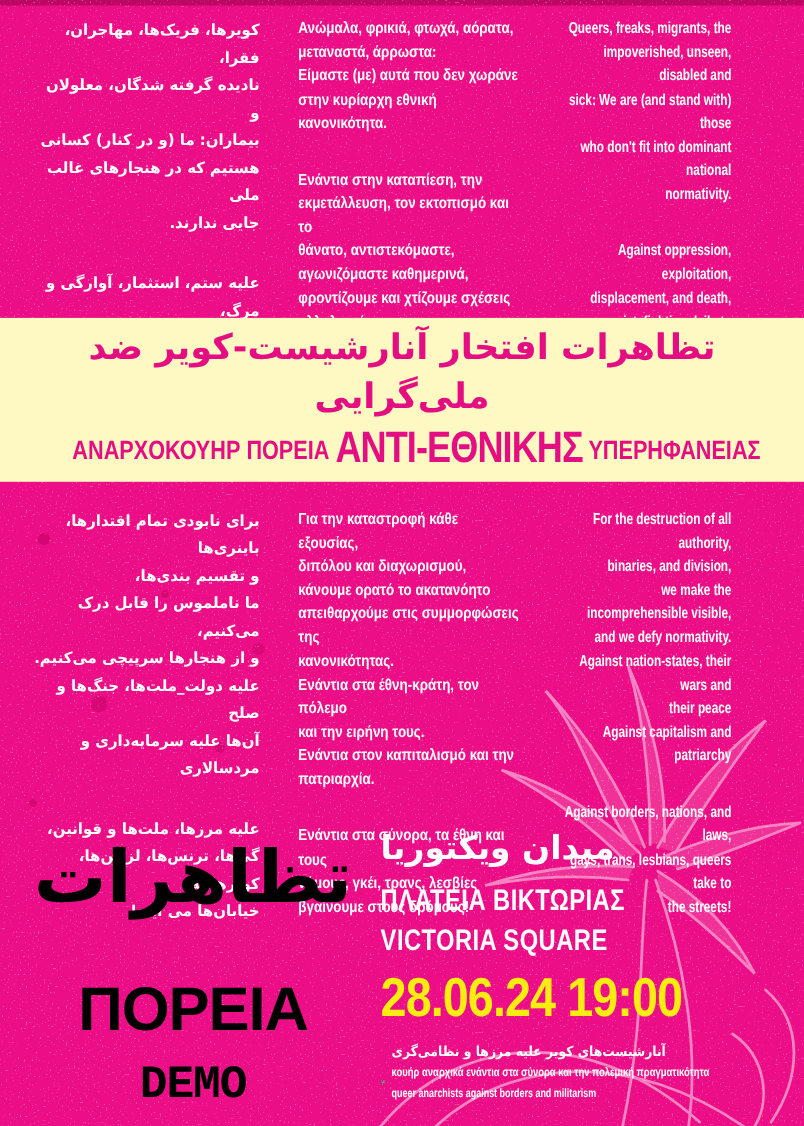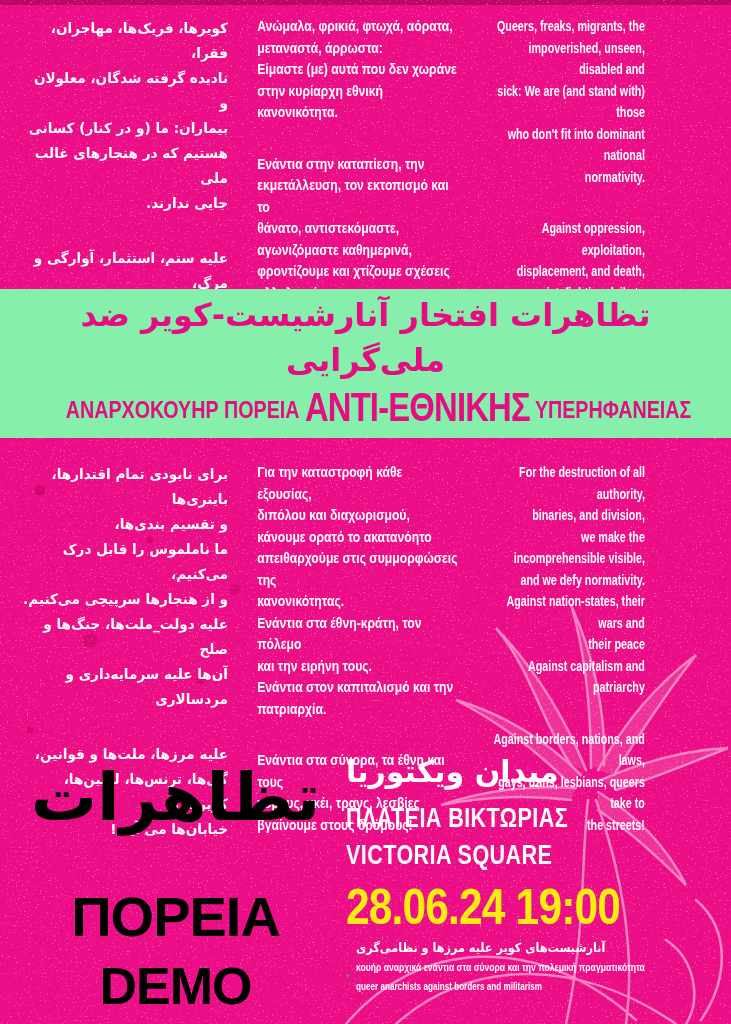--- a/index.html
+++ b/index.html
@@ -2,65 +2,65 @@
 <html><head>
 <meta charset="utf-8">
 <style>
   html,body{margin:0;padding:0;}
   body{width:731px;height:1024px;overflow:hidden;background:#EC0E86;
        font-family:"Liberation Sans",sans-serif;}
   .poster{position:relative;width:731px;height:1024px;background:#EC0E86;overflow:hidden;}
   .edge-top{position:absolute;top:0;left:0;right:0;height:5px;background:rgba(110,0,45,.38);}
 
   
-  .grid{position:absolute;left:16px;width:684px;display:grid;
-        grid-template-columns:212px 240px 212px;column-gap:10px;z-index:4;}
+  .grid{position:absolute;left:24px;width:684px;display:grid;
+        grid-template-columns:212px 240px 212px;column-gap:16px;z-index:4;}
   .grid.top{top:16px;}
   .grid.mid{top:462px;}
   .col p{margin:0;color:#fff;font-weight:bold;white-space:pre-line;}
   .col p.gap{margin-top:30px;}
   .col.farsi{direction:rtl;text-align:right;
              font-family:"DejaVu Sans","Liberation Sans",sans-serif;}
   .col.farsi p{font-size:14px;line-height:25px;transform:scaleX(.97);transform-origin:right top;}
   .col.greek{text-align:left;}
   .col.greek p{font-size:14.5px;line-height:21.5px;transform:scaleX(.84);transform-origin:center top;}
   .col.english{text-align:right;}
   .col.english p{font-size:14.5px;line-height:21.5px;transform:scaleX(.74);transform-origin:left top;}
 
   
   .banner{position:absolute;top:289px;left:0;width:731px;height:149px;
-          background:#86efac;color:#E40E82;text-align:center;z-index:4;overflow:hidden;}
+          background:#fef9c3;color:#E40E82;text-align:center;z-index:4;overflow:hidden;}
   .banner .b1{direction:rtl;font-family:"DejaVu Sans","Liberation Sans",sans-serif;
               font-weight:bold;font-size:32px;line-height:45px;margin-top:4px;}
   .banner .b2{font-weight:bold;font-size:24px;line-height:49px;white-space:nowrap;
               transform:scaleX(.82);transform-origin:center top;}
   .banner .b2 .big{font-size:40px;vertical-align:-3px;letter-spacing:-1px;}
   .banner .b3{font-weight:bold;font-size:24px;line-height:50px;white-space:nowrap;
               transform:scaleX(.82);transform-origin:center top;}
   .banner .b3 .big{font-size:48px;vertical-align:-4px;letter-spacing:-1px;}
 
   
   .display{position:absolute;left:18px;top:756px;width:315px;text-align:center;
            color:#000000;font-weight:bold;z-index:4;}
   .display .d1{font-size:66px;line-height:84px;direction:rtl;
                font-family:"DejaVu Sans","Liberation Sans",sans-serif;}
   .display .d2{font-size:56px;line-height:64px;letter-spacing:-1px;margin-top:45px;}
-  .display .d3{font-size:52px;line-height:74px;letter-spacing:-1px;}
+  .display .d3{font-size:42px;line-height:74px;letter-spacing:-1px;font-family:Liberation Mono, monospace;}
 
   
   .info{position:absolute;left:346px;top:744px;width:380px;color:#fff;font-weight:bold;z-index:4;}
   .info .v1{direction:rtl;text-align:left;font-size:30px;line-height:56px;
             font-family:"DejaVu Sans","Liberation Sans",sans-serif;}
   .info .v2{font-size:27px;line-height:37px;transform:scaleX(.8);transform-origin:left top;
             white-space:nowrap;letter-spacing:.5px;}
   .info .v3{font-size:27px;line-height:36px;transform:scaleX(.8);transform-origin:left top;
             white-space:nowrap;letter-spacing:.5px;}
   .info .dt{color:#F8EC10;font-size:50px;line-height:60px;margin-top:4px;white-space:nowrap;
             transform:scaleX(.85);transform-origin:left top;letter-spacing:-1px;}
-  .footer{display:flex;align-items:flex-start;gap:6px;}
+  .footer{margin-top:8px;display:flex;align-items:flex-start;gap:6px;}
   .footer .lines{flex:1;}
   .footer .f1{direction:rtl;text-align:left;font-size:12.5px;line-height:21px;
               font-family:"DejaVu Sans","Liberation Sans",sans-serif;
               transform:scaleX(.9);transform-origin:left top;white-space:nowrap;}
   .footer .f2{font-size:11px;line-height:19px;transform:scaleX(.78);transform-origin:left top;
               white-space:nowrap;}
   .footer .f3{font-size:11px;line-height:19px;transform:scaleX(.74);transform-origin:left top;
               white-space:nowrap;}
 
   

